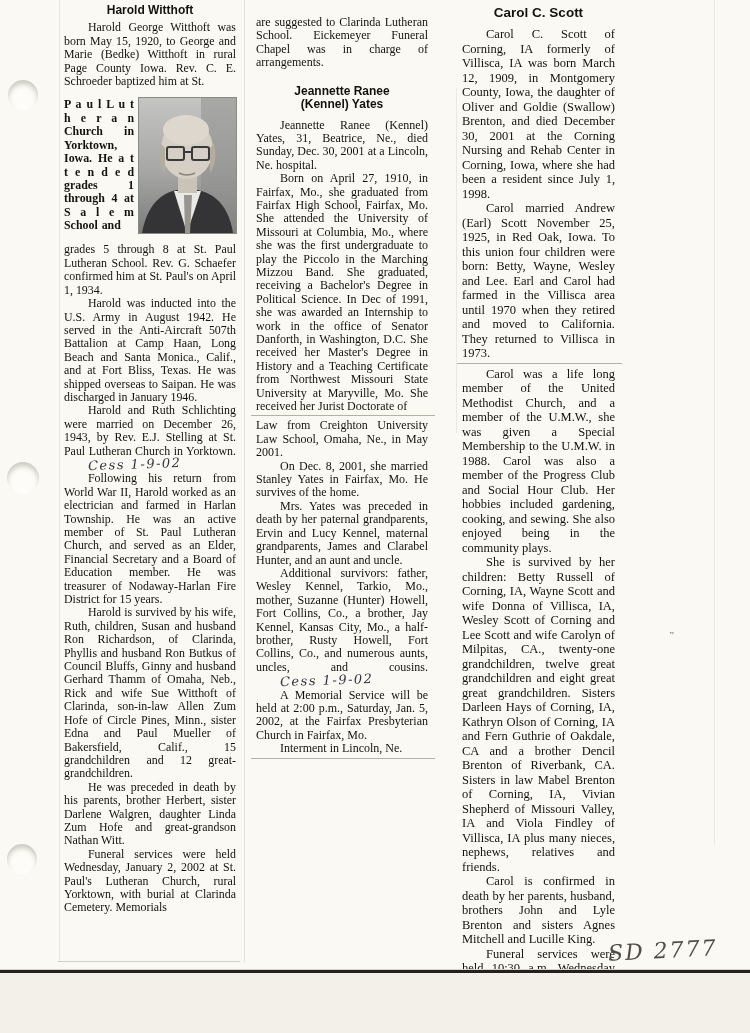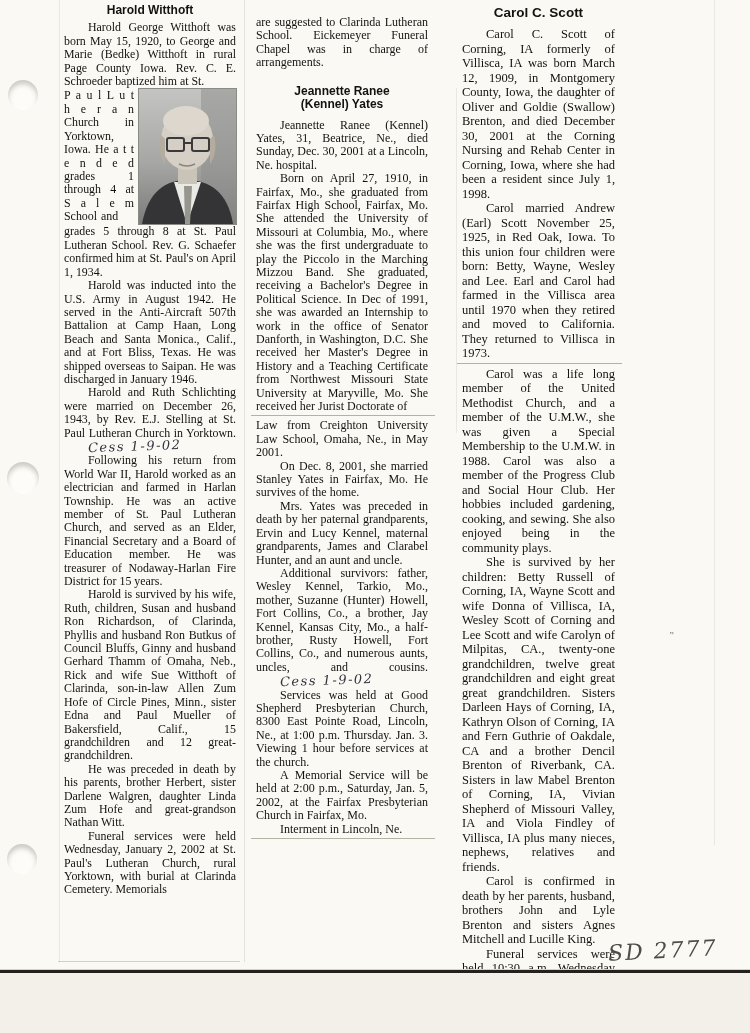--- a/index.html
+++ b/index.html
@@ -18,21 +18,21 @@
     font-family:"Liberation Sans","DejaVu Sans",sans-serif;
     font-weight:700;text-align:center;text-indent:0;line-height:1.12;
   }
   #col-left{left:64px;top:4px;width:172px;font-size:11.9px;line-height:13.4px;}
   #col-mid{left:256px;top:16px;width:172px;font-size:12px;line-height:13.4px;}
   #col-right{left:462px;top:5px;width:153px;font-size:12.5px;line-height:14.5px;}
   #col-left .obit-title{font-size:12px;margin:0 0 4px 0;}
   #col-mid .obit-title{font-size:12px;margin:15px 0 7px 0;}
   #col-right .obit-title{font-size:13.5px;margin:0 0 7px 0;}
   
-  .photo-row{display:flex;align-items:flex-start;gap:5px;margin:1px 0;}
+  .photo-row{display:flex;align-items:flex-start;gap:5px;margin:10px 0;font-weight:bold;}
   .wrap-col{flex:1 1 auto;width:70px;overflow:hidden;text-align:justify;word-spacing:1px;}
   .photo{flex:0 0 auto;width:97px;height:135px;background:#9a9a9a;box-shadow:0 0 0 1px #8a8a86;}
   .photo svg{display:block;}
   
   .clip-seam{border-top:1.5px solid #b6b1a5;margin:2px -7px 3px -5px;height:0;}
   
   .handwriting{
     font-family:"DejaVu Serif",serif;font-style:italic;
     color:#33333e;letter-spacing:1.5px;font-size:13px;
     white-space:nowrap;display:inline-block;transform:rotate(-2deg);
@@ -116,21 +116,20 @@
       <div>Jeannette Ranee</div>
       <div>(Kennel) Yates</div>
     </div>
     <p><span>Jeannette Ranee (Kennel) Yates, 31, Beatrice, Ne., died Sunday, Dec. 30, 2001 at a Lincoln, Ne. hospital.</span></p>
     <p><span>Born on April 27, 1910, in Fairfax, Mo., she graduated from Fairfax High School, Fairfax, Mo. She attended the University of Missouri at Columbia, Mo., where she was the first undergraduate to play the Piccolo in the Marching Mizzou Band. She graduated, receiving a Bachelor's Degree in Political Science. In Dec of 1991, she was awarded an Internship to work in the office of Senator Danforth, in Washington, D.C. She received her Master's Degree in History and a Teaching Certificate from Northwest Missouri State University at Maryville, Mo. She received her Jurist Doctorate of</span></p>
     <div class="clip-seam"></div>
     <p class="cont"><span>Law from Creighton University Law School, Omaha, Ne., in May 2001.</span></p>
     <p><span>On Dec. 8, 2001, she married Stanley Yates in Fairfax, Mo. He survives of the home.</span></p>
     <p><span>Mrs. Yates was preceded in death by her paternal grandparents, Ervin and Lucy Kennel, maternal grandparents, James and Clarabel Hunter, and an aunt and uncle.</span></p>
     <p><span>Additional survivors: father, Wesley Kennel, Tarkio, Mo., mother, Suzanne (Hunter) Howell, Fort Collins, Co., a brother, Jay Kennel, Kansas City, Mo., a half-brother, Rusty Howell, Fort Collins, Co., and numerous aunts, uncles, and cousins.</span> <span class="handwriting">Cess 1-9-02</span></p>
-    <p><span>Services was held at Good Shepherd Presbyterian Church, 8300 East Pointe Road, Lincoln, Ne., at 1:00 p.m. Thursday. Jan. 3. Viewing 1 hour before services at the church.</span></p>
     <p><span>A Memorial Service will be held at 2:00 p.m., Saturday, Jan. 5, 2002, at the Fairfax Presbyterian Church in Fairfax, Mo.</span></p>
     <p><span>Interment in Lincoln, Ne.</span></p>
     <div class="clip-seam"></div>
   </div>
 
   <div class="col" id="col-right">
     <div class="obit-title">Carol C. Scott</div>
     <p><span>Carol C. Scott of Corning, IA formerly of Villisca, IA was born March 12, 1909, in Montgomery County, Iowa, the daughter of Oliver and Goldie (Swallow) Brenton, and died December 30, 2001 at the Corning Nursing and Rehab Center in Corning, Iowa, where she had been a resident since July 1, 1998.</span></p>
     <p><span>Carol married Andrew (Earl) Scott November 25, 1925, in Red Oak, Iowa. To this union four children were born: Betty, Wayne, Wesley and Lee. Earl and Carol had farmed in the Villisca area until 1970 when they retired and moved to California. They returned to Villisca in 1973.</span></p>
     <div class="clip-seam"></div>

